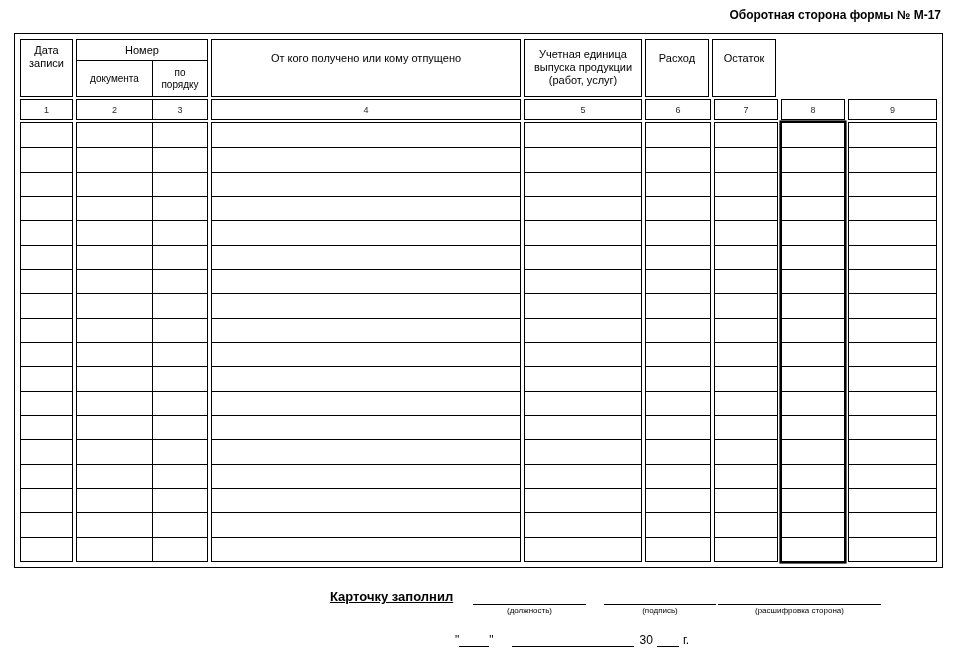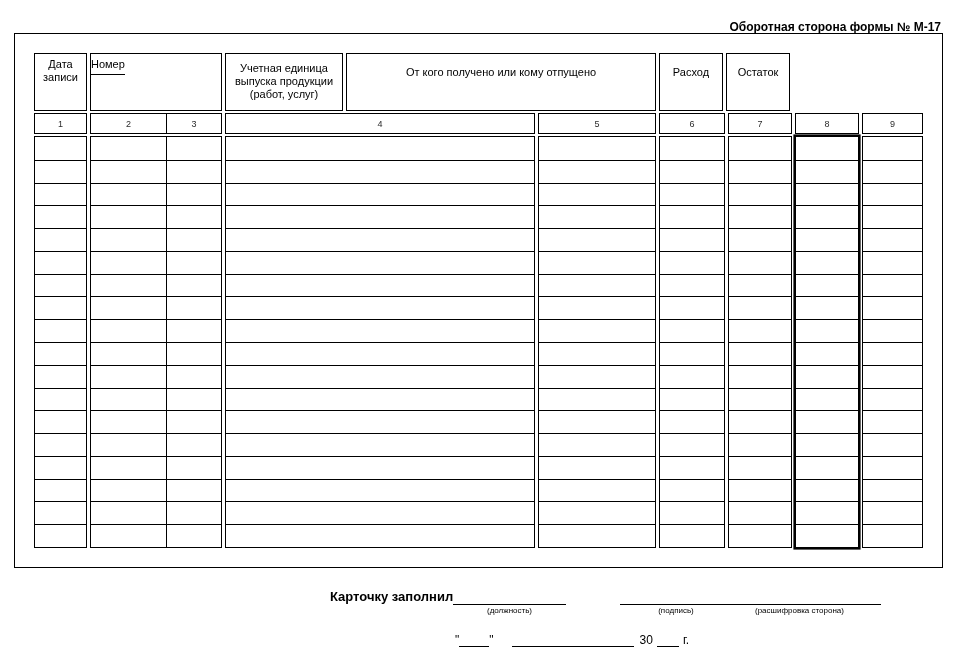--- a/index.html
+++ b/index.html
@@ -7,30 +7,30 @@
   body {
     width: 956px; height: 664px;
     position: relative;
     font-family: "Liberation Sans", sans-serif;
     color: #000;
     overflow: hidden;
   }
 
   
   .form-title {
-    position: absolute; top: 20px; right: 15px;
+    position: absolute; top: 8px; right: 15px;
     font-size: 12px; font-weight: bold; text-align: right;
   }
 
   
   .form-table {
     position: absolute; left: 14px; top: 33px;
     width: 929px; height: 535px;
     border: 1px solid #000;
-    padding: 19px;
+    padding: 5px;
     display: flex; flex-direction: column; gap: 2px;
     background: #fff;
   }
   .trow { display: flex; gap: 3px; }
   .header-row { height: 58px; flex: 0 0 58px; }
   .num-row { height: 21px; flex: 0 0 21px; }
   .body-row { flex: 1 1 auto; }
 
   
   .w1  { width: 53px;  flex: 0 0 53px; }
@@ -47,21 +47,21 @@
   
   .hcell {
     border: 1px solid #000;
     text-align: center;
     font-size: 11px; line-height: 13px;
     padding: 4px 2px 0 2px;
   }
   .hcell.pad-lg { padding-top: 12px; }
   .hcell.pad-md { padding-top: 8px; }
 
-  .nomer-group { border: 1px solid #000; display: flex; flex-direction: row; padding: 0; }
+  .nomer-group { border: 1px solid #000; display: flex; flex-direction: column; padding: 0; }
   .nomer-title {
     height: 21px; flex: 0 0 21px;
     border-bottom: 1px solid #000;
     display: flex; align-items: center; justify-content: center;
     font-size: 11px;
   }
   .nomer-sub { flex: 1 1 auto; display: flex; }
   .nomer-sub .sub {
     display: flex; align-items: center; justify-content: center;
     text-align: center; font-size: 10px; line-height: 12px; padding: 0 2px;
@@ -95,27 +95,27 @@
   .body-strip.cols2 .bcell:nth-child(odd) { border-right: 1px solid #000; }
   .body-strip.thick {
     border: 1px solid #000;
     box-shadow: 0 0 0 1.6px #000;
     position: relative; z-index: 1;
   }
 
   
   .filled-by {
     position: absolute; left: 330px; top: 589px;
-    font-size: 13px; font-weight: bold;
+    font-size: 13px; font-weight: bold; text-decoration: underline;
   }
   .sig-field { position: absolute; top: 595px; text-align: center; }
   .sig-field .sig-line { height: 10px; border-bottom: 1px solid #000; }
   .sig-field .sig-label { font-size: 8px; line-height: 10px; margin-top: 1px; }
-  .sig-f1 { left: 453px; width: 113px; }
-  .sig-f2 { left: 620px; width: 112px; }
+  .sig-f1 { left: 473px; width: 113px; }
+  .sig-f2 { left: 604px; width: 112px; }
   .sig-f3 { left: 718px; width: 163px; }
 
   .date-line {
     position: absolute; left: 455px; top: 633px;
     font-size: 12px;
     display: flex; align-items: flex-end;
   }
   .blank { display: inline-block; border-bottom: 1px solid #000; height: 14px; }
   .blank.day { width: 30px; }
   .blank.month { width: 122px; margin-left: 18px; margin-right: 6px; }
@@ -125,23 +125,27 @@
 <body>
 
 <div class="form-title">Оборотная сторона формы № М-17</div>
 
 <div class="form-table">
 
   <div class="trow header-row">
     <div class="hcell w1">Дата записи</div>
     <div class="nomer-group w23">
       <div class="nomer-title">Номер</div>
+      <div class="nomer-sub">
+        <div class="sub cw2">документа</div>
+        <div class="sub cw3">по порядку</div>
+      </div>
     </div>
+    <div class="hcell w4 pad-lg">От кого получено или кому отпущено</div>
     <div class="hcell w5 pad-md">Учетная единица выпуска продукции (работ, услуг)</div>
-    <div class="hcell w4 pad-lg">От кого получено или кому отпущено</div>
     <div class="hcell w7 pad-lg">Расход</div>
     <div class="hcell w8 pad-lg">Остаток</div>
   </div>
 
   <div class="trow num-row">
     <div class="ncell w1">1</div>
     <div class="ncell split w23">
       <span class="half cw2">2</span>
       <span class="half cw3">3</span>
     </div>

